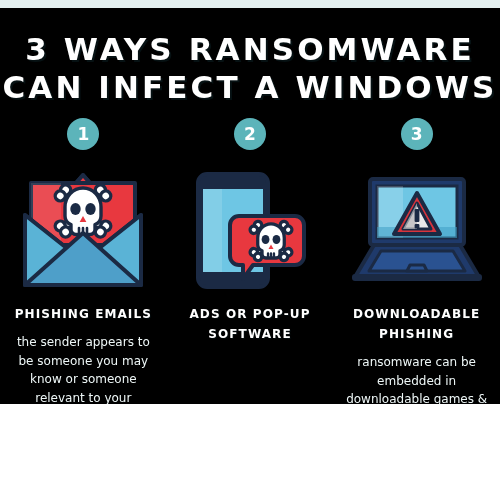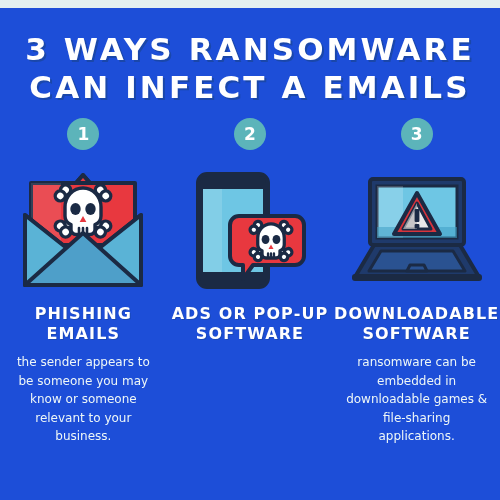--- a/index.html
+++ b/index.html
@@ -4,22 +4,22 @@
 <title>3 Ways Ransomware Can Infect A System</title>
 <style>
   html, body {
     margin: 0;
     padding: 0;
     background: #ffffff;
   }
   #infographic {
     position: relative;
     width: 500px;
-    height: 500px;
-    background: #1d4ed8;
+    height: 404px;
+    background: #000000;
     overflow: hidden;
     font-family: "DejaVu Sans", sans-serif;
     -webkit-font-smoothing: antialiased;
   }
   .top-band {
     position: absolute;
     left: 0; top: 0;
     width: 500px;
     height: 8px;
     background: #e4f0f0;
@@ -83,21 +83,21 @@
     display: flex;
     align-items: center;
     justify-content: center;
   }
   .icon-wrap svg { display: block; overflow: visible; }
 
   
   .col-heading {
     margin-top: 12px;
     color: #ffffff;
-    font-size: 16px;
+    font-size: 12px;
     font-weight: bold;
     letter-spacing: 1.1px;
     line-height: 20px;
     text-align: center;
     text-shadow: 1px 1px 0 rgba(20,55,62,0.22);
     padding: 0 4px;
   }
   .col-body {
     margin-top: 9px;
     color: #eef7f7;
@@ -113,21 +113,21 @@
 </style>
 </head>
 <body>
 
 <div id="infographic">
 
   <div class="top-band"></div>
 
   <div class="title-block">
     <span class="title-line">3 WAYS RANSOMWARE</span>
-    <span class="title-line">CAN INFECT A EMAILS</span>
+    <span class="title-line">CAN INFECT A WINDOWS</span>
   </div>
 
   <div class="columns">
 
     <div class="column col-1">
       <div class="badge">
         <span>1</span>
       </div>
 
       <div class="icon-wrap">
@@ -244,18 +244,18 @@
             <rect x="-2.4" y="9" width="4.8" height="4.5" rx="1" fill="#1b2a44"></rect>
           </g>
 
           <path d="M8 102 L27 70 L113 70 L132 102 Z" fill="#1f3a6b" stroke="#1b2a44" stroke-width="4" stroke-linejoin="round"></path>
           <path d="M22 96 L34 76 L106 76 L118 96 Z" fill="#2a5291" stroke="#1b2a44" stroke-width="3" stroke-linejoin="round"></path>
           <path d="M60 96 L63 90 L77 90 L80 96 Z" fill="#2a5291" stroke="#1b2a44" stroke-width="3" stroke-linejoin="round"></path>
           <rect x="5" y="99" width="130" height="7" rx="3" fill="#1b2a44"></rect>
         </svg>
       </div>
 
-      <div class="col-heading">DOWNLOADABLE SOFTWARE</div>
+      <div class="col-heading">DOWNLOADABLE PHISHING</div>
       <div class="col-body">ransomware can be embedded in downloadable games &amp; file-sharing applications.</div>
     </div>
 
   </div>
 </div>
 
 </body></html>

